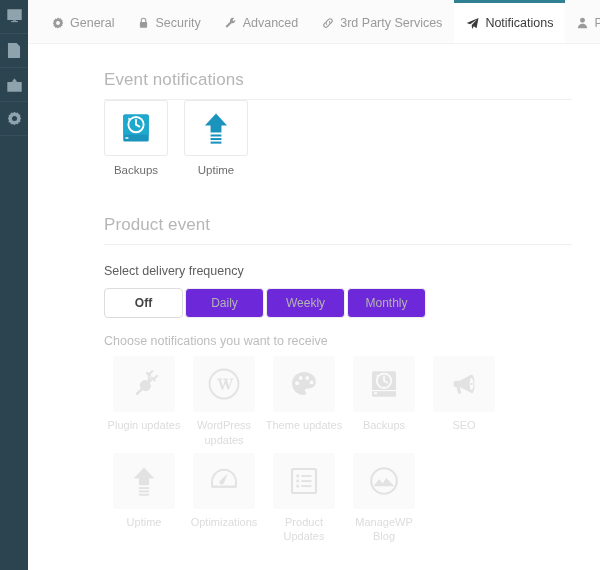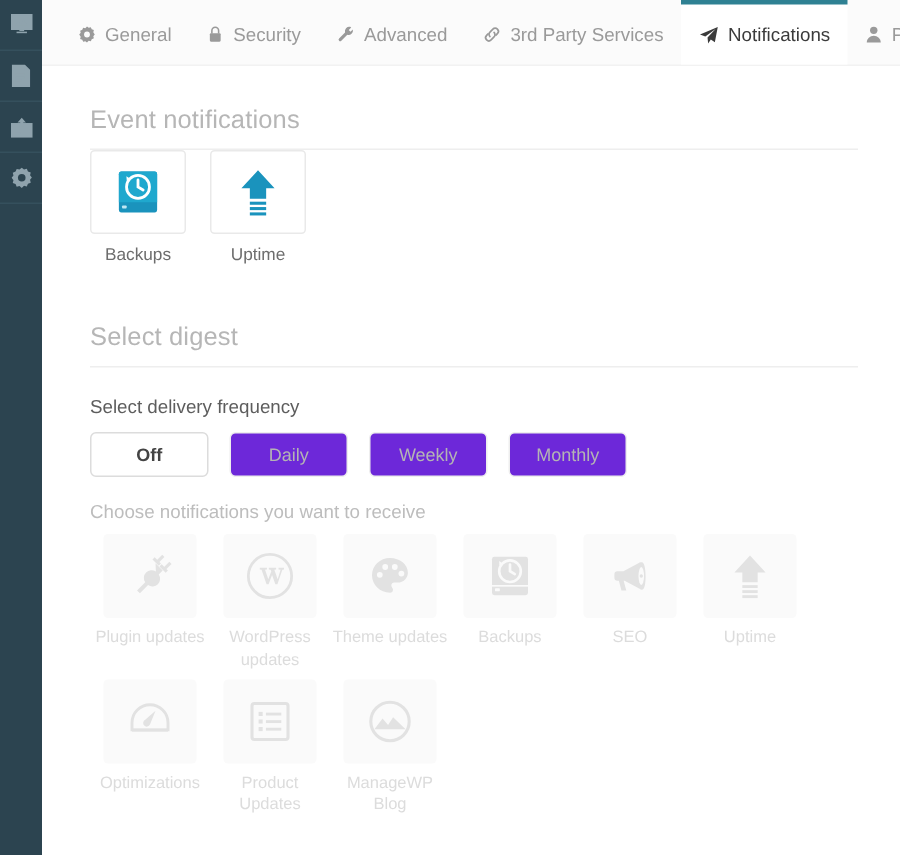--- a/index.html
+++ b/index.html
@@ -86,20 +86,21 @@
   }
   .tab.active .t-ico svg { fill: #3b3b3b; }
   .tab-label { line-height: 1; }
 
   
   .panel {
     flex: 1 1 auto;
     padding: 0 28px 0 32px;
     box-sizing: border-box;
     overflow: hidden;
+    margin-left: 44px;
   }
   .section-title {
     font-size: 17px;
     font-weight: normal;
     color: #b6b6b6;
     margin: 0;
     padding: 26px 0 9px 0;
     letter-spacing: 0.1px;
   }
   .divider {
@@ -142,21 +143,21 @@
     font-size: 11.5px;
     color: #6d6d6d;
     margin-top: 7px;
     text-align: center;
     line-height: 1.25;
   }
 
   
   .freq {
     display: flex;
-    gap: 14px;
+    gap: 2px;
     align-items: flex-end;
   }
   .freq-btn {
     width: 79px;
     height: 30px;
     display: flex;
     align-items: center;
     justify-content: center;
     font-size: 12px;
     border-radius: 4px;
@@ -334,21 +335,21 @@
               <path d="M20 3L33 17h-6.6v8.2H13.6V17H7z" fill="#1a93bd"></path>
               <rect x="13.6" y="27.6" width="12.8" height="2.4" fill="#1a93bd"></rect>
               <rect x="13.6" y="31.8" width="12.8" height="2.4" fill="#1a93bd"></rect>
               <rect x="13.6" y="36" width="12.8" height="2.4" fill="#1a93bd"></rect>
             </svg>
           </div>
           <div class="tile-label">Uptime</div>
         </div>
       </div>
 
-      <h2 class="section-title" style="padding-top:38px">Select digest</h2>
+      <h2 class="section-title" style="padding-top:38px">Product event</h2>
       <div class="divider"></div>
       <p class="helper">Select delivery frequency</p>
 
       <div class="freq">
         <div class="freq-btn selected">
           <span>Off</span>
         </div>
         <div class="freq-btn">
           <span>Daily</span>
         </div>

